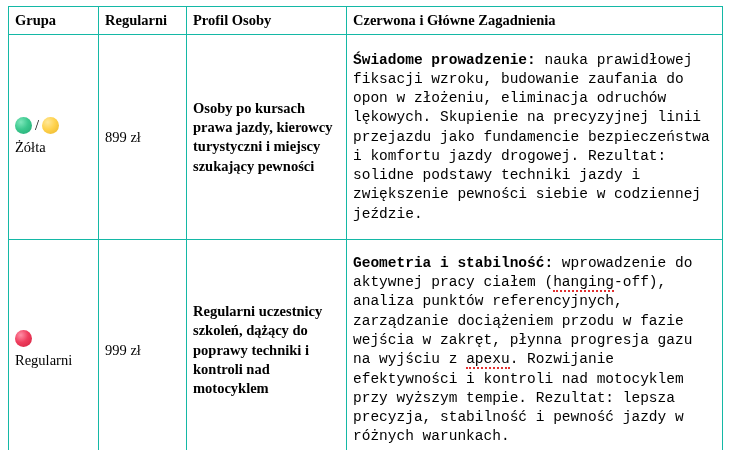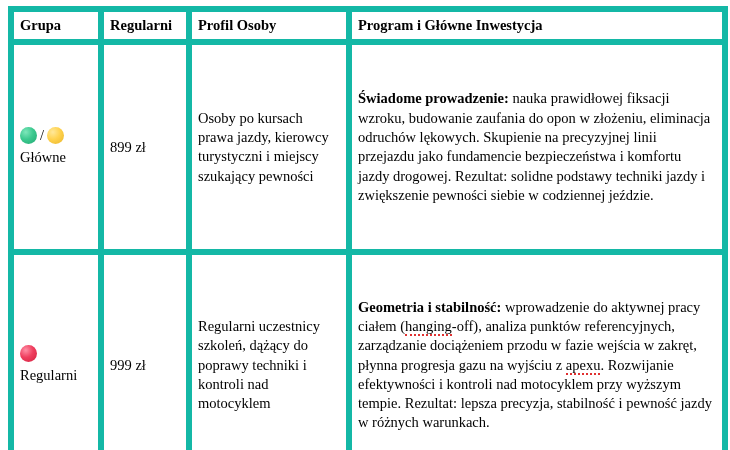--- a/index.html
+++ b/index.html
@@ -17,21 +17,21 @@
     padding: 6px 8px 0 8px;
     box-sizing: border-box;
   }
   table.course-table {
     border-collapse: collapse;
     width: 714px;
     table-layout: fixed;
   }
   table.course-table td,
   table.course-table th {
-    border: 6px solid #14b8a6;
+    border: 1px solid #14b8a6;
     vertical-align: middle;
     padding: 4px 6px;
     font-size: 14.5px;
     line-height: 1.33;
     color: #000000;
   }
   thead th {
     text-align: left;
     font-weight: bold;
     vertical-align: top;
@@ -73,22 +73,22 @@
   }
   .sep {
     display: inline-block;
     padding: 0 3px;
     font-size: 14.5px;
     vertical-align: middle;
   }
   .group-label { display: block; }
 
   .invest-cell { vertical-align: middle; margin-left: 24px; }
-  .profile-cell { vertical-align: middle; }
-  .program-cell { vertical-align: top; }
+  .profile-cell { vertical-align: middle; font-weight: bold; }
+  .program-cell { vertical-align: top; font-family: Liberation Mono, monospace; }
   .program-cell .lead { font-weight: bold; }
 
   .spellerr {
     border-bottom: 2px dotted #e03030;
     padding-bottom: 0px;
     text-align: center;
   }
   .row-yellow td { height: 196px; }
   .row-red td { height: 212px; }
 </style>
@@ -101,31 +101,31 @@
       <col class="c-group">
       <col class="c-invest">
       <col class="c-profile">
       <col class="c-program">
     </colgroup>
     <thead>
       <tr>
         <th>Grupa</th>
         <th>Regularni</th>
         <th>Profil Osoby</th>
-        <th>Program i Główne Inwestycja</th>
+        <th>Czerwona i Główne Zagadnienia</th>
       </tr>
     </thead>
     <tbody>
 
       <tr class="row-yellow">
         <td class="group-cell">
           <span class="dots">
             <span class="dot green"></span><span class="sep">/</span><span class="dot yellow"></span>
           </span>
-          <span class="group-label">Główne</span>
+          <span class="group-label">Żółta</span>
         </td>
         <td class="invest-cell">899 zł</td>
         <td class="profile-cell">Osoby po kursach prawa jazdy, kierowcy turystyczni i miejscy szukający pewności</td>
         <td class="program-cell">
           <span class="lead">Świadome prowadzenie:</span><span> nauka prawidłowej fiksacji wzroku, budowanie zaufania do opon w złożeniu, eliminacja odruchów lękowych. Skupienie na precyzyjnej linii przejazdu jako fundamencie bezpieczeństwa i komfortu jazdy drogowej. Rezultat: solidne podstawy techniki jazdy i zwiększenie pewności siebie w codziennej jeździe.</span>
         </td>
       </tr>
 
       <tr class="row-red">
         <td class="group-cell">

